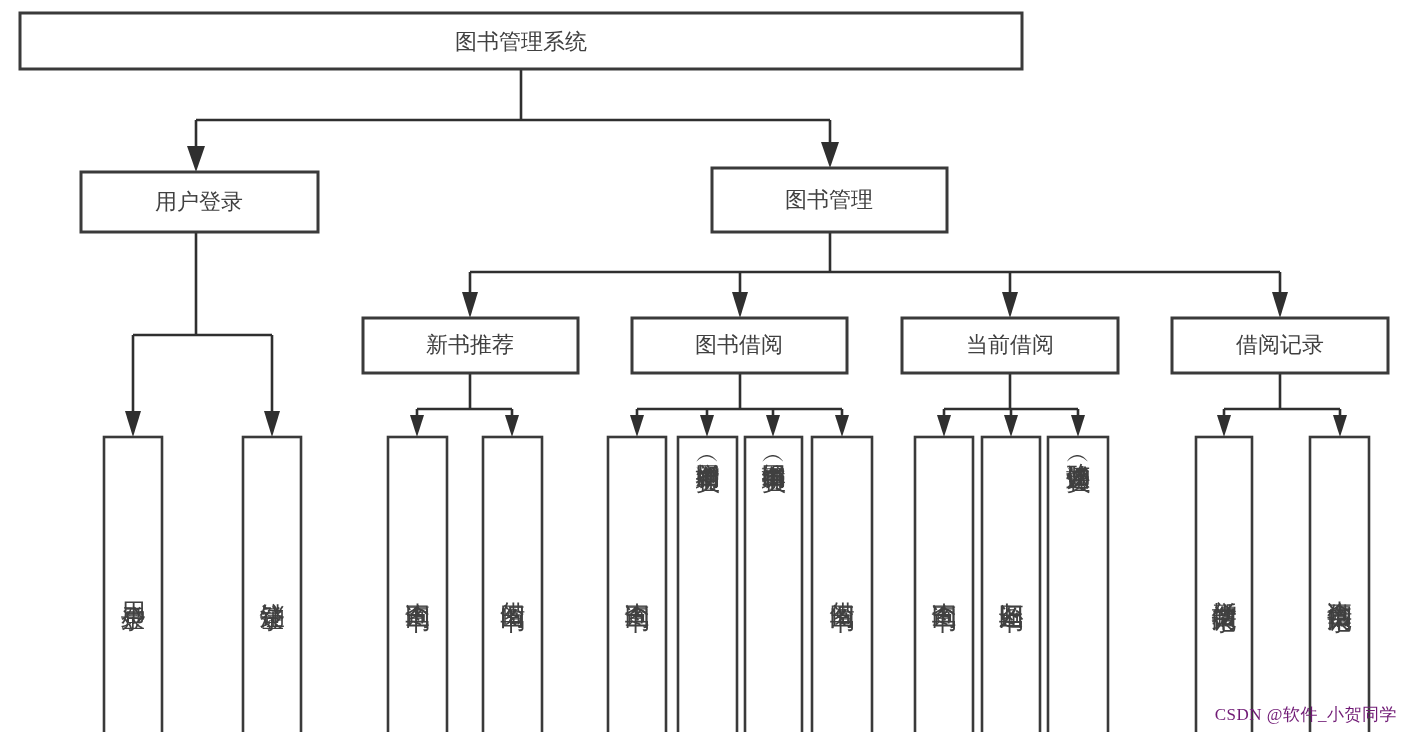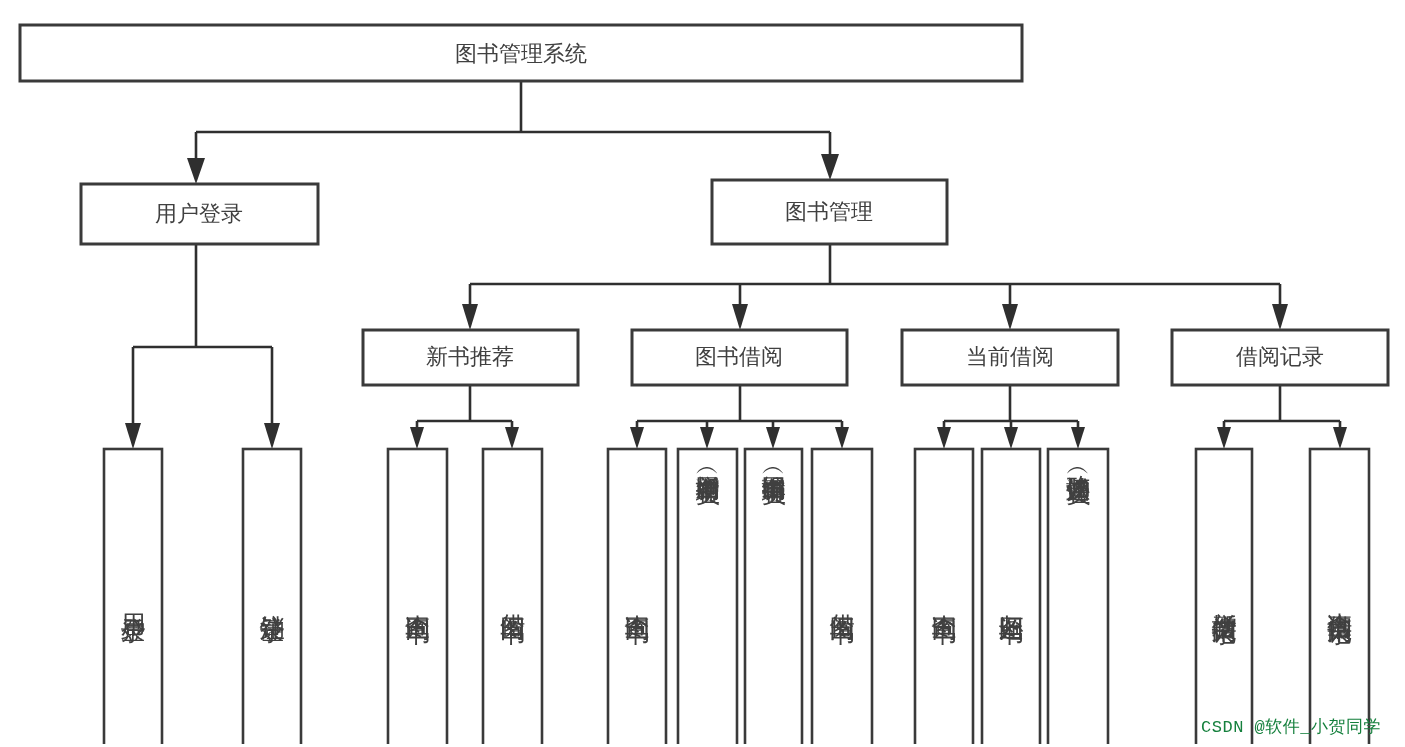--- a/index.html
+++ b/index.html
@@ -9,21 +9,20 @@
   }
   body {
     font-family: "Liberation Sans", "DejaVu Sans", sans-serif;
   }
   #diagram-root {
     position: relative;
     width: 1405px;
     height: 732px;
     background: #ffffff;
     overflow: hidden;
-    margin-top: 12px;
   }
   svg#flow-svg {
     position: absolute;
     left: 0;
     top: 0;
     width: 1405px;
     height: 747px;
   }
   .node-box {
     fill: #ffffff;
@@ -69,25 +68,25 @@
     color: #404040;
     letter-spacing: 2px;
     white-space: nowrap;
   }
   .vtext.small {
     font-size: 24px;
     letter-spacing: 1px;
   }
   .watermark {
     position: absolute;
-    right: 24px;
+    right: 8px;
     bottom: 6px;
-    font-family: Liberation Mono, monospace;
+    font-family: Liberation Serif, serif;
     font-size: 17px;
-    color: #15803d;
+    color: #701a75;
     letter-spacing: 0.5px;
     white-space: nowrap;
     pointer-events: none;
   }
 </style>
 </head>
 <body>
 
 <div id="diagram-root">
 

